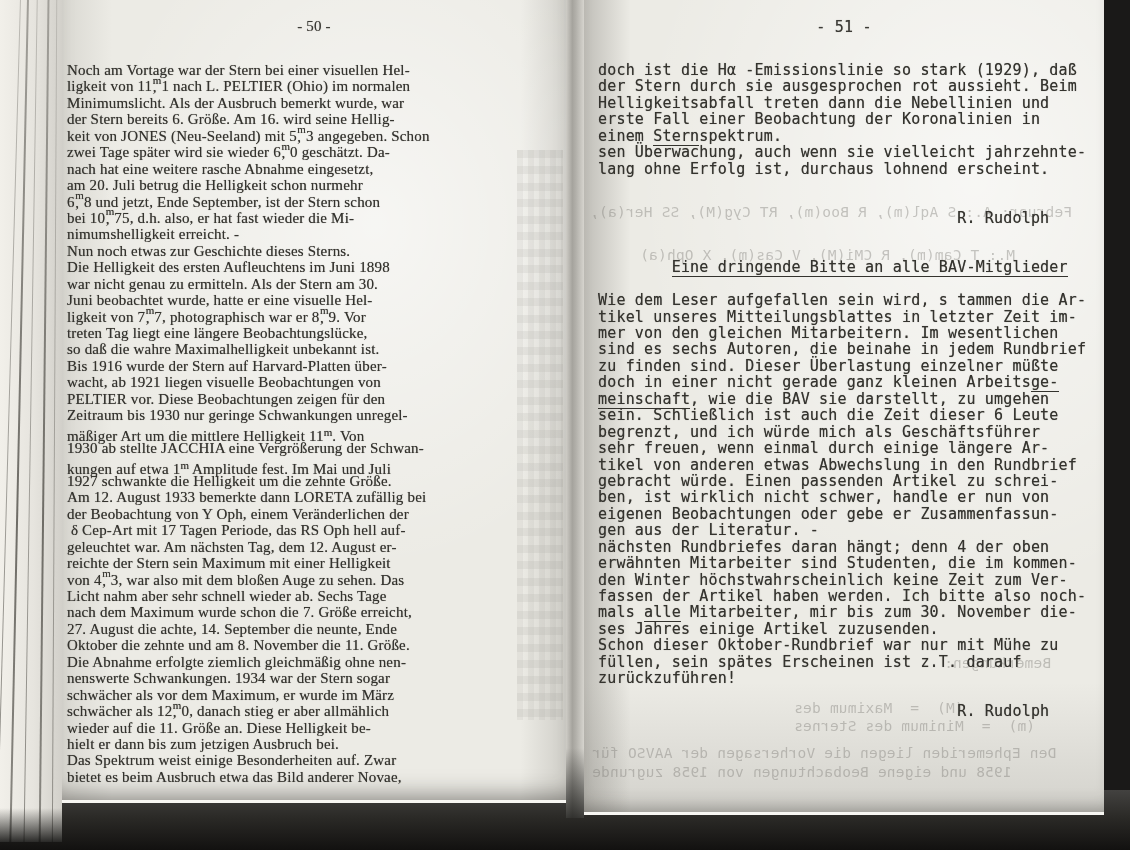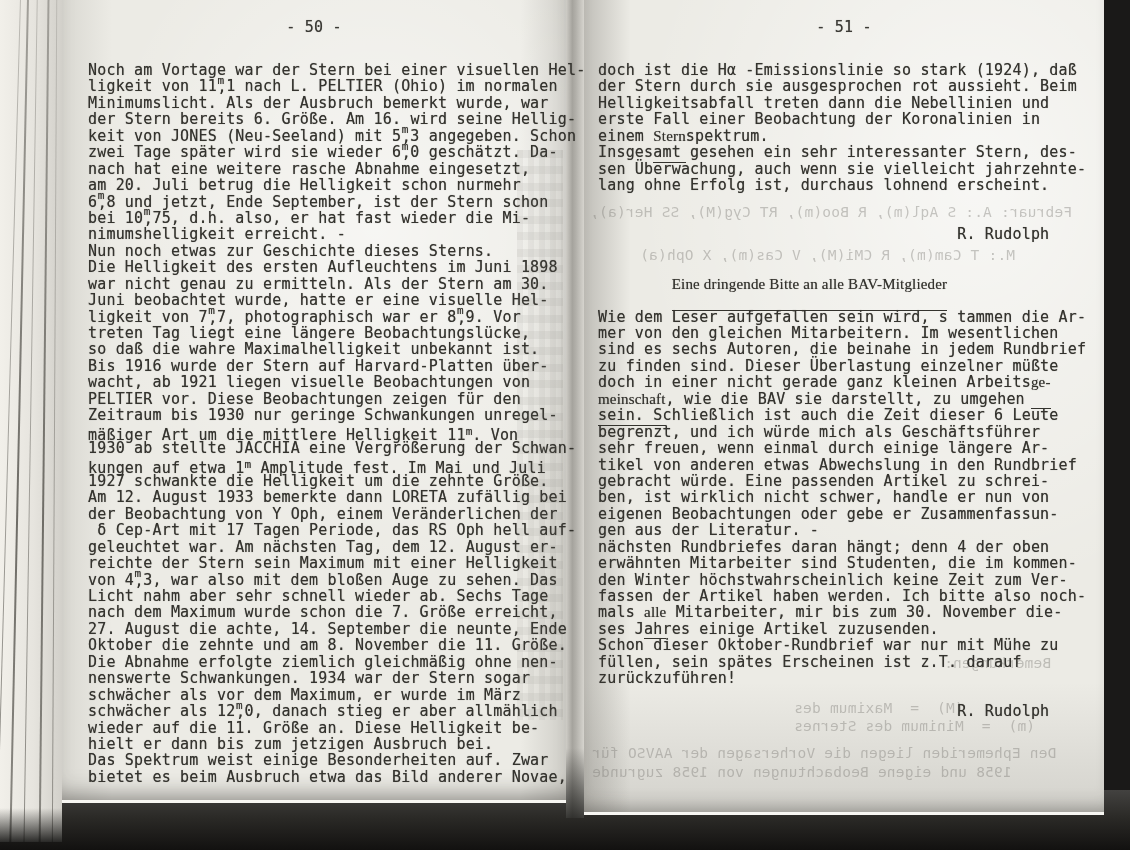--- a/index.html
+++ b/index.html
@@ -25,41 +25,41 @@
   .gutter::after{content:"";position:absolute;left:0;bottom:0;width:100%;height:70px;
         background:linear-gradient(180deg,rgba(20,20,18,0),rgba(20,20,18,.8));}
 
   
   .page{position:absolute;top:0;background-color:#ecebe5;border-bottom:3px solid #f7f6f2;}
   .page.left{left:62px;width:504px;height:800px;
         background-image:
           radial-gradient(90% 70% at 62% 28%, rgba(255,255,255,.55), rgba(255,255,255,0) 62%),
           linear-gradient(90deg, rgba(104,100,92,.14), rgba(104,100,92,0) 10%),
           linear-gradient(270deg, rgba(95,92,85,.20), rgba(95,92,85,0) 9%);
-        box-shadow: inset 0 -18px 22px -14px rgba(40,38,34,.5);}
+        box-shadow: inset 0 -18px 22px -14px rgba(40,38,34,.5); font-family: Liberation Serif, serif;}
   .page.right{left:584px;width:520px;height:812px;
         background-image:
           radial-gradient(100% 80% at 75% 22%, rgba(255,255,255,.6), rgba(255,255,255,0) 65%),
           linear-gradient(90deg, rgba(90,87,80,.30), rgba(90,87,80,0) 9%),
           linear-gradient(0deg, rgba(60,58,53,.14), rgba(60,58,53,0) 16%);
         box-shadow: inset 0 -16px 20px -14px rgba(40,38,34,.45);}
 
   .pg-num{position:absolute;top:18px;left:0;width:100%;text-align:center;
         font-size:15px;letter-spacing:.18px;color:#3b3a35;
         text-shadow:0 0 .7px rgba(52,51,46,.6);}
 
   .body{position:absolute;top:62px;}
-  .page.left  .body{left:5px;margin-left:21px;}
+  .page.left  .body{left:5px;}
   .page.right .body{left:14px;}
 
   .ln{white-space:pre;height:16.45px;line-height:16.45px;font-size:15px;
       letter-spacing:.18px;color:#34332e;text-shadow:0 0 .7px rgba(52,51,46,.65);}
 
   
-  .u{border-bottom:1px solid currentColor;padding-bottom:18px;font-family:Liberation Serif, serif;}
+  .u{border-bottom:1px solid currentColor;padding-bottom:0;}
 
   
   .ms{display:inline-block;position:relative;width:9.2px;}
   .ms .msm{position:absolute;left:.5px;bottom:5.5px;font-size:11px;line-height:11px;}
   .ms .msc{position:absolute;left:.5px;bottom:-4px;font-size:15px;line-height:15px;}
   sup.sm{font-size:11px;vertical-align:5px;letter-spacing:0;}
 
   
   .ghost{position:absolute;white-space:pre;font-size:14.5px;letter-spacing:.2px;
         color:#7b7974;opacity:.40;filter:blur(.4px);transform:scaleX(-1);}
@@ -144,46 +144,46 @@
     <div class="ghosts">
         <div class="ghost" style="left: 6px; top: 204px;">Februar: A.: S Aql(m), R Boo(m), RT Cyg(M), SS Her(a),</div>
         <div class="ghost" style="left: 56px; top: 247px;">M.: T Cam(m), R CMi(M), V Cas(m), X Oph(a)</div>
         <div class="ghost" style="left: 360px; top: 655px;">Bemerkungen:</div>
         <div class="ghost" style="left: 210px; top: 700px;">(M)  =  Maximum des</div>
         <div class="ghost" style="left: 210px; top: 718px;">(m)  =  Minimum des Sternes</div>
         <div class="ghost" style="left: 8px; top: 745px;">Den Ephemeriden liegen die Vorhersagen der AAVSO für</div>
         <div class="ghost" style="left: 8px; top: 764px;">1958 und eigene Beobachtungen von 1958 zugrunde</div>
       </div>
     <div class="body">
-        <div class="ln">doch ist die Hα -Emissionslinie so stark (1924), daß</div>
+        <div class="ln">doch ist die Hα -Emissionslinie so stark (1929), daß</div>
         <div class="ln">der Stern durch sie ausgesprochen rot aussieht. Beim</div>
         <div class="ln">Helligkeitsabfall treten dann die Nebellinien und</div>
         <div class="ln">erste Fall einer Beobachtung der Koronalinien in</div>
         <div class="ln">einem <span class="u">Stern</span>spektrum.</div>
-        <div class="ln">Insgesamt gesehen ein sehr interessanter Stern, des-</div>
         <div class="ln">sen Überwachung, auch wenn sie vielleicht jahrzehnte-</div>
         <div class="ln">lang ohne Erfolg ist, durchaus lohnend erscheint.</div>
         <div class="ln"></div>
         <div class="ln"></div>
         <div class="ln">                                       R. Rudolph</div>
         <div class="ln"></div>
         <div class="ln"></div>
         <div class="ln">        <span class="u">Eine dringende Bitte an alle BAV-Mitglieder</span></div>
         <div class="ln"></div>
         <div class="ln">Wie dem Leser aufgefallen sein wird, s tammen die Ar-</div>
+        <div class="ln">tikel unseres Mitteilungsblattes in letzter Zeit im-</div>
         <div class="ln">mer von den gleichen Mitarbeitern. Im wesentlichen</div>
         <div class="ln">sind es sechs Autoren, die beinahe in jedem Rundbrief</div>
         <div class="ln">zu finden sind. Dieser Überlastung einzelner müßte</div>
         <div class="ln">doch in einer nicht gerade ganz kleinen Arbeits<span class="u">ge-</span></div>
         <div class="ln"><span class="u">meinschaft</span>, wie die BAV sie darstellt, zu umgehen</div>
         <div class="ln">sein. Schließlich ist auch die Zeit dieser 6 Leute</div>
         <div class="ln">begrenzt, und ich würde mich als Geschäftsführer</div>
         <div class="ln">sehr freuen, wenn einmal durch einige längere Ar-</div>
         <div class="ln">tikel von anderen etwas Abwechslung in den Rundbrief</div>
-        <div class="ln">gebracht würde. Eine passenden Artikel zu schrei-</div>
+        <div class="ln">gebracht würde. Einen passenden Artikel zu schrei-</div>
         <div class="ln">ben, ist wirklich nicht schwer, handle er nun von</div>
         <div class="ln">eigenen Beobachtungen oder gebe er Zusammenfassun-</div>
         <div class="ln">gen aus der Literatur. -</div>
         <div class="ln">nächsten Rundbriefes daran hängt; denn 4 der oben</div>
         <div class="ln">erwähnten Mitarbeiter sind Studenten, die im kommen-</div>
         <div class="ln">den Winter höchstwahrscheinlich keine Zeit zum Ver-</div>
         <div class="ln">fassen der Artikel haben werden. Ich bitte also noch-</div>
         <div class="ln">mals <span class="u">alle</span> Mitarbeiter, mir bis zum 30. November die-</div>
         <div class="ln">ses Jahres einige Artikel zuzusenden.</div>
         <div class="ln">Schon dieser Oktober-Rundbrief war nur mit Mühe zu</div>

